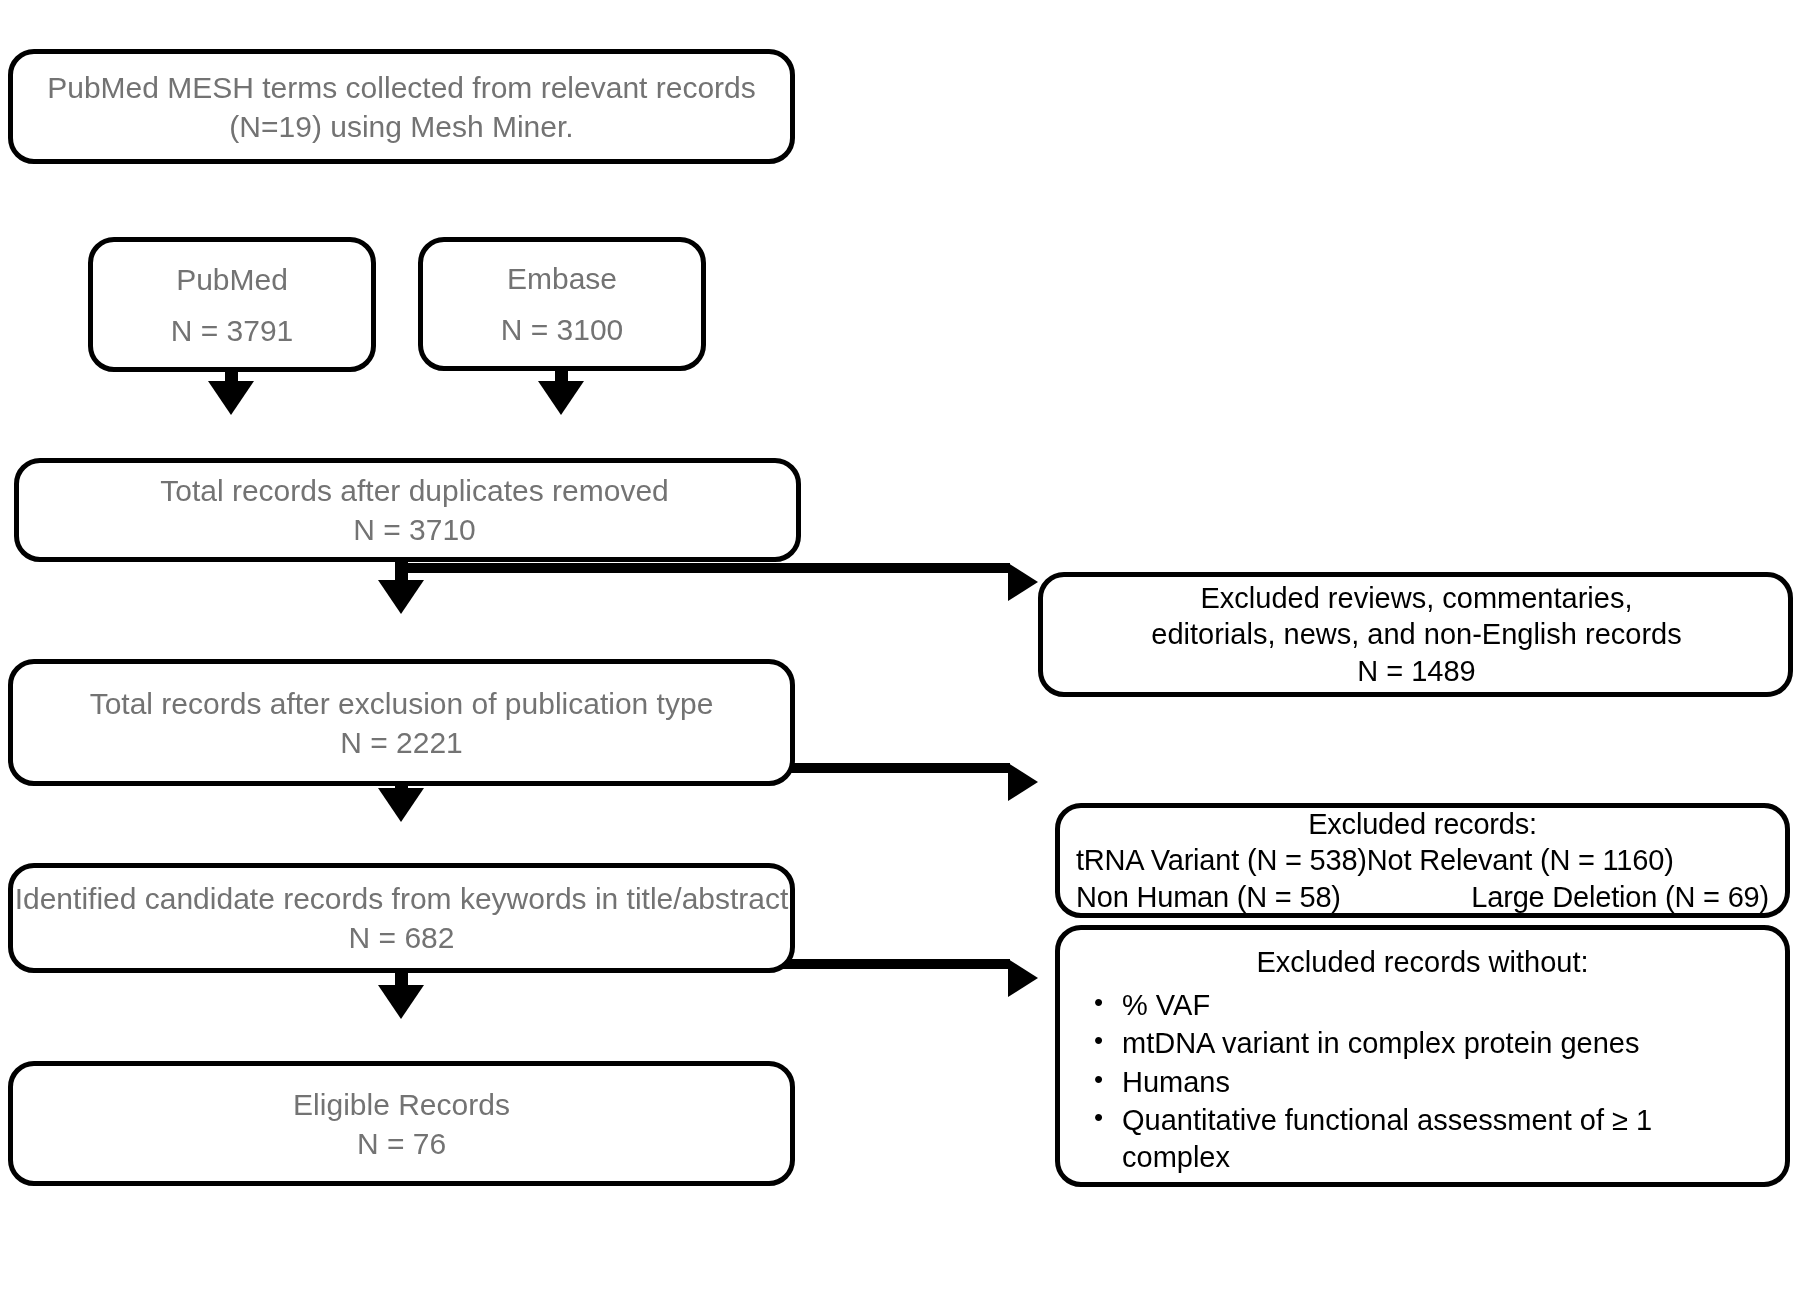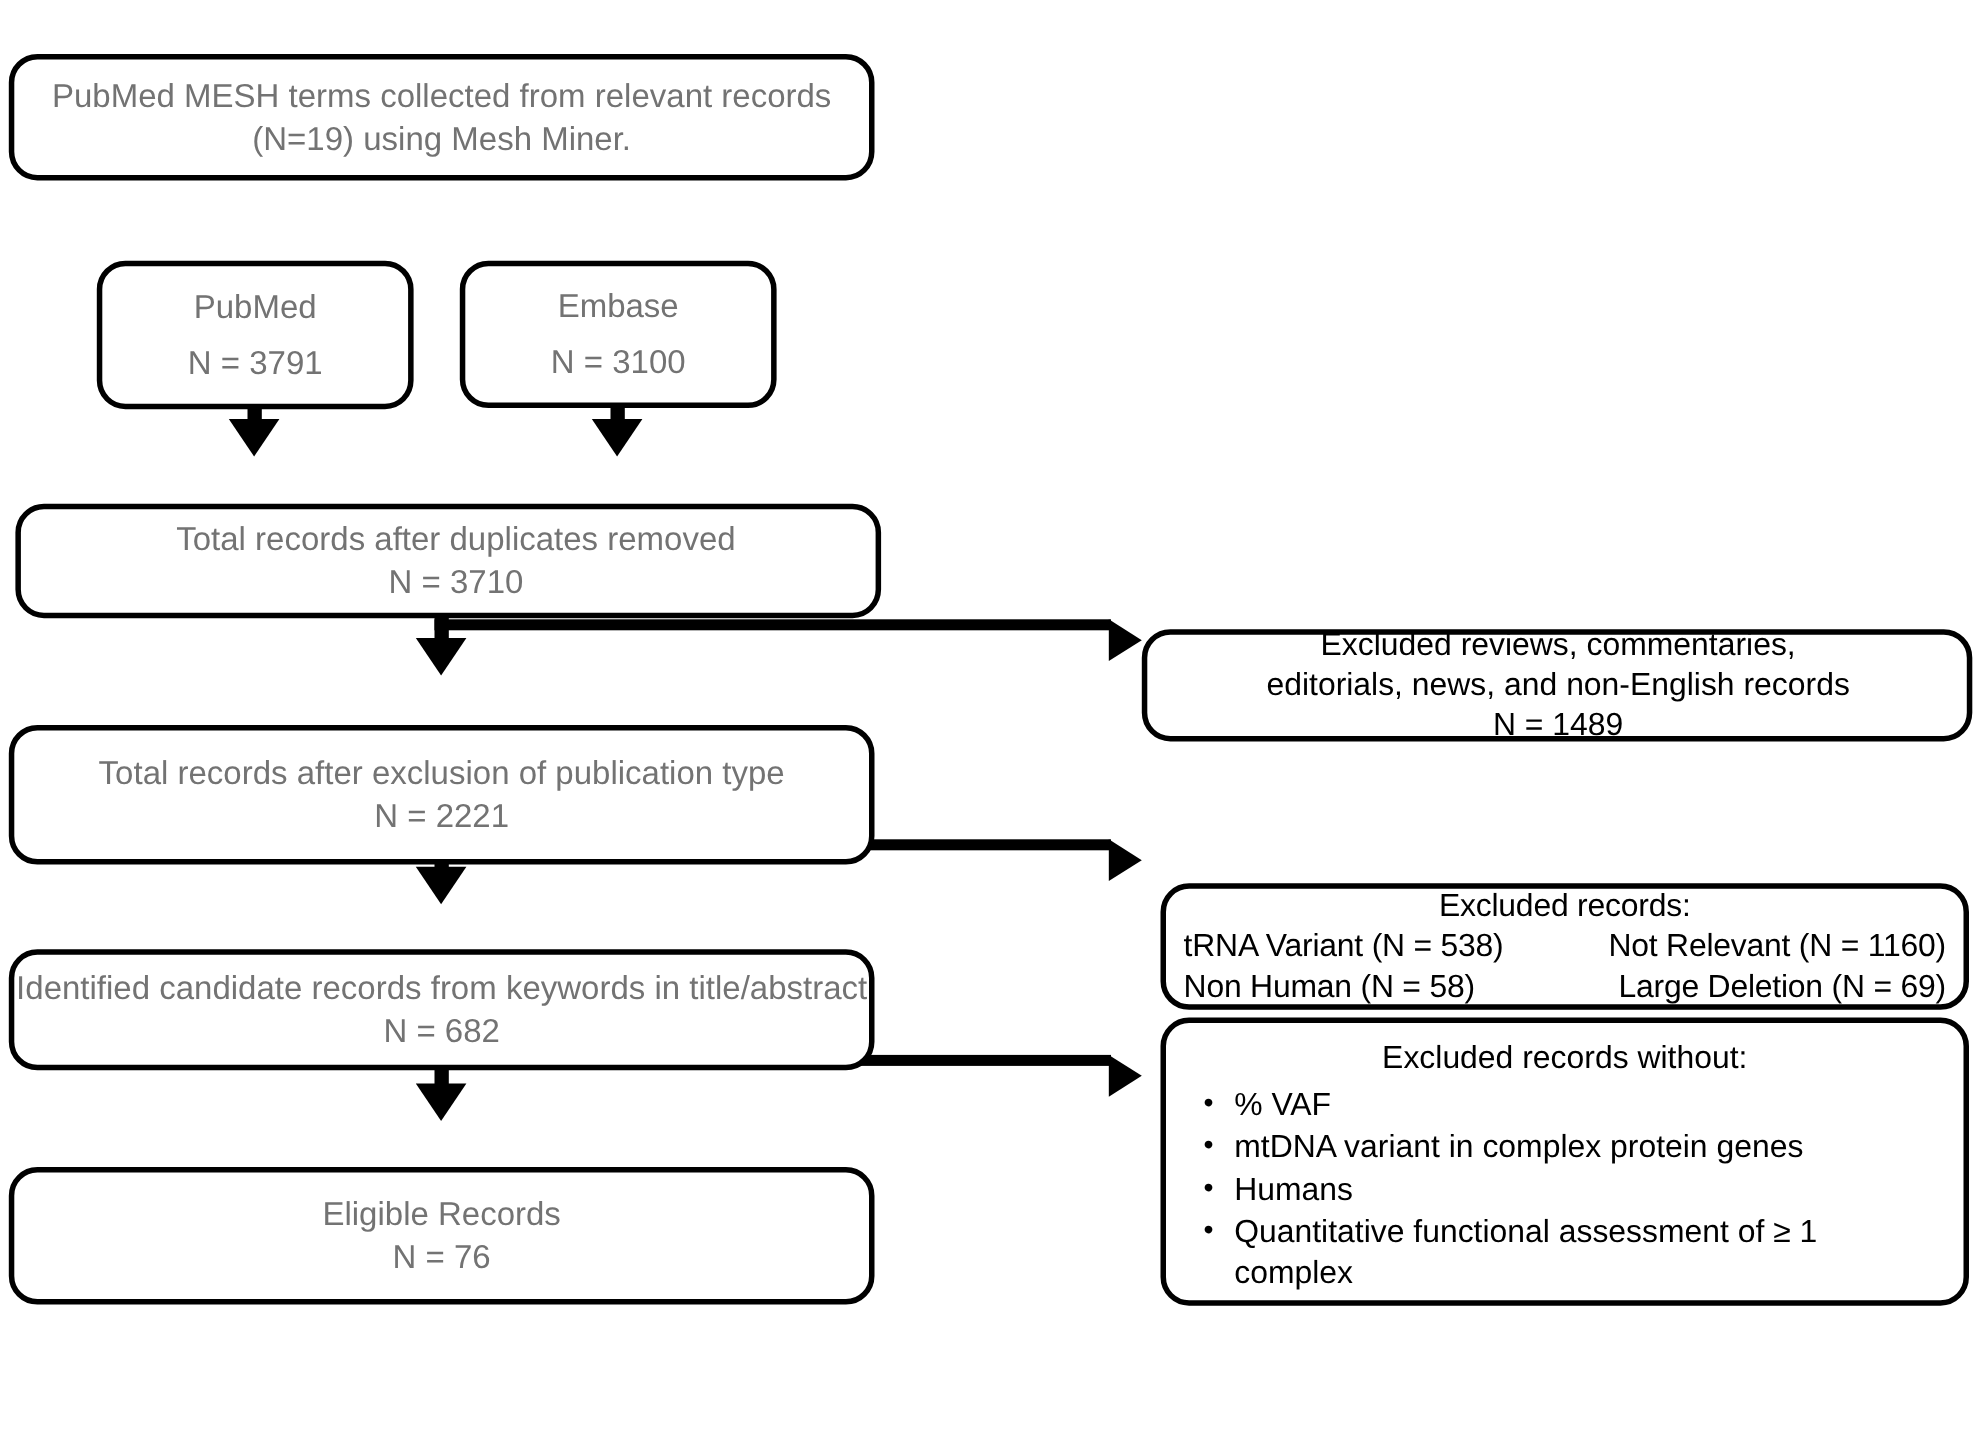--- a/index.html
+++ b/index.html
@@ -169,29 +169,29 @@
   <div class="vline" style="left:395px; top:932px; height:68px;"></div>
   <div class="hline" style="left:395px; top:959px; width:615px;"></div>
   <div class="arrow-right" style="left:1008px; top:959px;"></div>
   <div class="arrow-down" style="left:378px; top:985px;"></div>
 
   <div class="fbox" style="left:8px; top:1020px; width:787px; height:125px;">
     <span class="ln">Eligible Records</span>
     <span class="ln">N = 76</span>
   </div>
 
-  <div class="xbox" style="left:1038px; top:572px; width:755px; height:102px;padding-left:12px;">
+  <div class="xbox" style="left:1038px; top:572px; width:755px; height:125px;padding-left:12px;">
     <div class="ctr">Excluded reviews, commentaries,</div>
     <div class="ctr">editorials, news, and non-English records</div>
     <div class="ctr">N = 1489</div>
   </div>
 
   <div class="xbox narrowfont" style="left:1055px; top:803px; width:735px; height:115px;">
     <div class="ctr">Excluded records:</div>
-    <div style="display:flex; justify-content:space-between; padding:0 6px;gap:38px;">
+    <div style="display:flex; justify-content:flex-start; padding:0 6px;">
       <span>tRNA Variant (N = 538)</span>
       <span>Not Relevant (N = 1160)</span>
     </div>
     <div style="display:flex; justify-content:space-between; padding:0 6px;">
       <span>Non Human (N = 58)</span>
       <span>Large Deletion (N = 69)</span>
     </div>
   </div>
 
   <div class="xbox" style="left:1055px; top:925px; width:735px; height:262px; justify-content:flex-start; padding-top:14px;">

